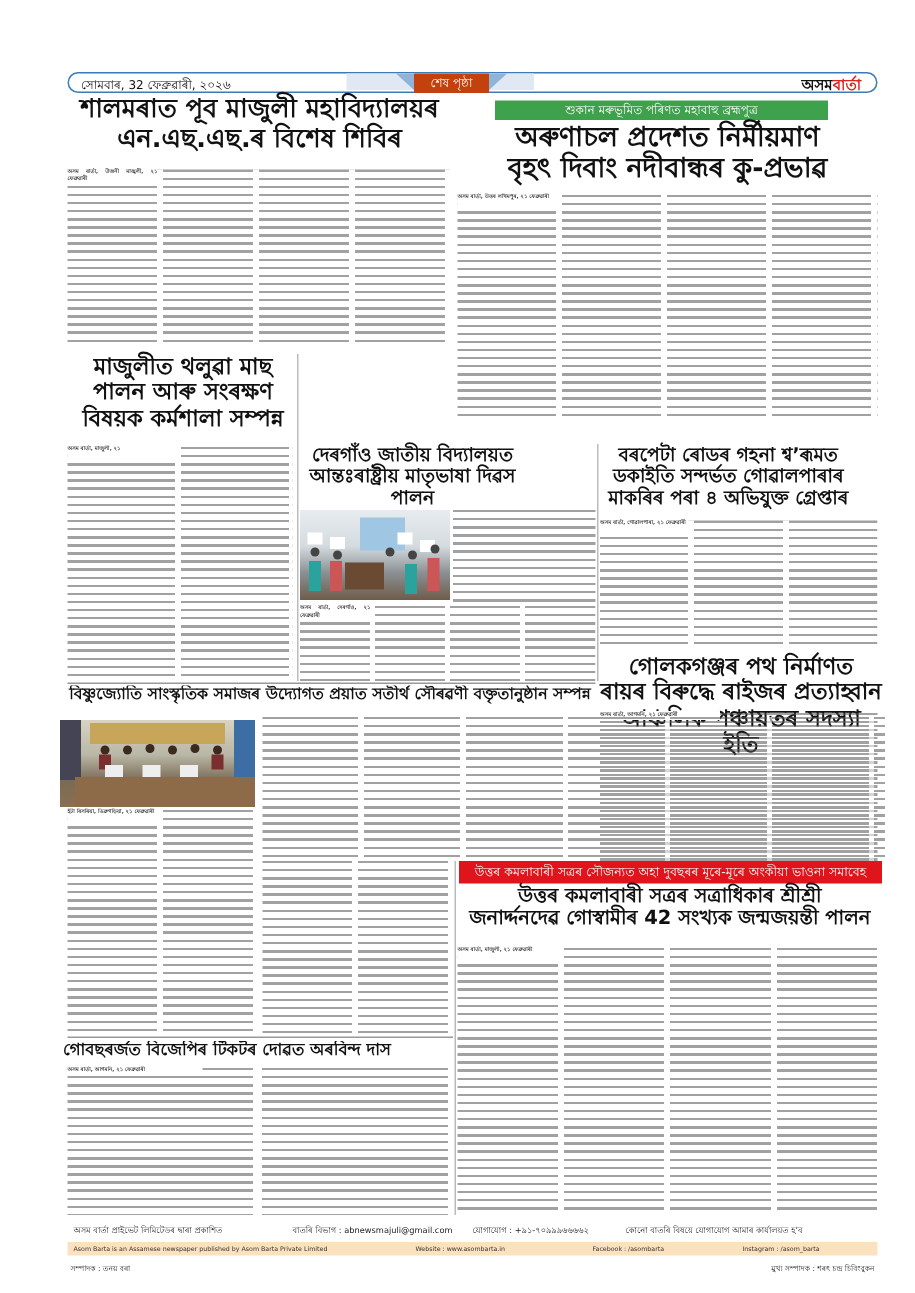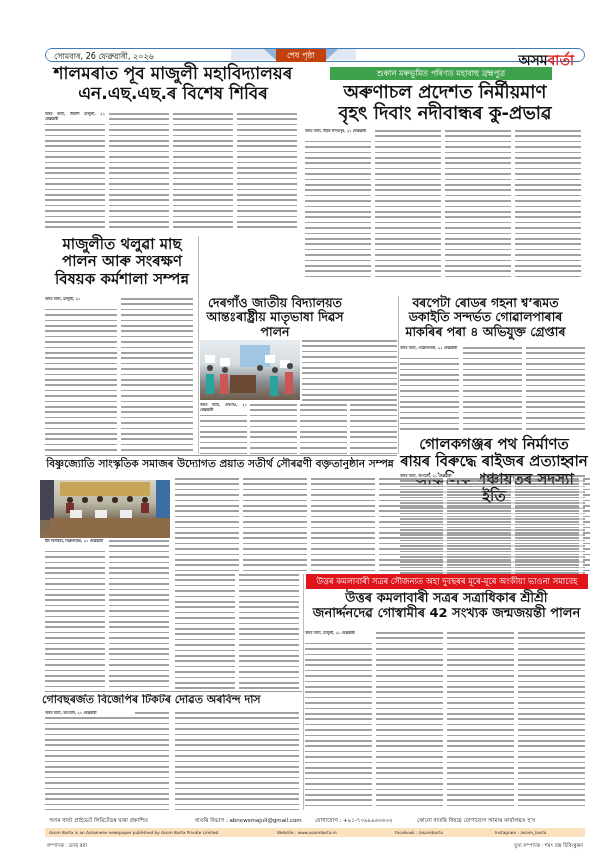--- a/index.html
+++ b/index.html
@@ -5,21 +5,21 @@
   * { box-sizing: border-box; margin: 0; padding: 0; }
   body { width: 610px; height: 862px; background: #ffffff; font-family: "DejaVu Sans", sans-serif; position: relative; overflow: hidden; color: #111; }
 
   
   .masthead { position: absolute; left: 45px; top: 48px; width: 540px; height: 14px; border: 1.5px solid #3d7ab8; border-radius: 8px; background: #fff; }
   .masthead .date { position: absolute; left: 8px; top: 1px; font-size: 8px; color: #111; }
   .masthead .band { position: absolute; left: 185px; top: 0; width: 125px; height: 11px; background: #dfe8f3; }
   .masthead .tab { position: absolute; left: 230px; top: 0; width: 50px; height: 13px; background: #c2410c; color: #fff; font-size: 8px; text-align: center; line-height: 13px; }
   .masthead .tab:before { content: ""; position: absolute; left: -12px; top: 0; border-top: 11px solid #8fb3d9; border-left: 12px solid transparent; }
   .masthead .tab:after { content: ""; position: absolute; right: -12px; top: 0; border-top: 11px solid #8fb3d9; border-right: 12px solid transparent; }
-  .masthead .logo { position: absolute; right: 10px; top: 0px; font-size: 14px; font-weight: bold; color: #111; }
+  .masthead .logo { position: absolute; right: 10px; top: 0px; font-size: 10px; font-weight: bold; color: #111; }
   .masthead .logo span { color: #d22; }
 
   .hl { position: absolute; text-align: center; font-family: "DejaVu Sans", sans-serif; color: #111; line-height: 1.15; }
   .body-text { position: absolute; font-size: 3.6px; line-height: 5.4px; color: #333; overflow: hidden; text-align: justify; }
   .lines { position: absolute; background: repeating-linear-gradient(to bottom, #555 0, #555 1.6px, transparent 1.6px, transparent 5.4px); opacity: 0.55; }
   .vsep { position: absolute; width: 1px; background: #bbb; }
   .hsep { position: absolute; height: 1px; background: #999; }
 
   .kicker-green { position: absolute; left: 330px; top: 67px; width: 222px; height: 13px; background: #3ea24c; color: #fff; font-size: 8px; text-align: center; line-height: 13px; }
   .kicker-red { position: absolute; left: 306px; top: 574px; width: 282px; height: 15px; background: #e0141b; color: #fff; font-size: 8.3px; text-align: center; line-height: 15px; }
@@ -32,21 +32,21 @@
   .footer1 span { position: absolute; top: 2px; white-space: nowrap; }
   .footer2 { position: absolute; left: 45px; top: 828px; width: 540px; height: 9px; background: #fbe1bd; font-size: 4.2px; color: #333; }
   .footer2 span { position: absolute; top: 2px; white-space: nowrap; }
   .footer3 { position: absolute; left: 45px; top: 842px; width: 540px; height: 9px; font-size: 5px; color: #222; }
   .footer3 span { position: absolute; top: 0; white-space: nowrap; }
 </style>
 </head>
 <body>
 
 <div class="masthead">
-  <span class="date">সোমবাৰ, 26 ফেব্ৰুৱাৰী, ২০২৬</span>
+  <span class="date">সোমবাৰ, 32 ফেব্ৰুৱাৰী, ২০২৬</span>
   <div class="band"></div>
   <div class="tab">শেষ পৃষ্ঠা</div>
   <span class="logo"><b>অসম</b><span>বাৰ্তা</span></span>
 </div>
 
 <div class="hl" style="left:42px; top:64px; width:262px; font-size:17px; font-weight:bold;">
   <div>শালমৰাত পূব মাজুলী মহাবিদ্যালয়ৰ</div>
   <div>এন.এছ.এছ.ৰ বিশেষ শিবিৰ</div>
 </div>
 <div class="lines" style="left:45px; top:113px; width:255px; height:118px; background: repeating-linear-gradient(to right, transparent 0, transparent 60px, #fff 60px, #fff 64px), repeating-linear-gradient(to bottom, #555 0, #555 1.6px, transparent 1.6px, transparent 5.4px);"></div>

